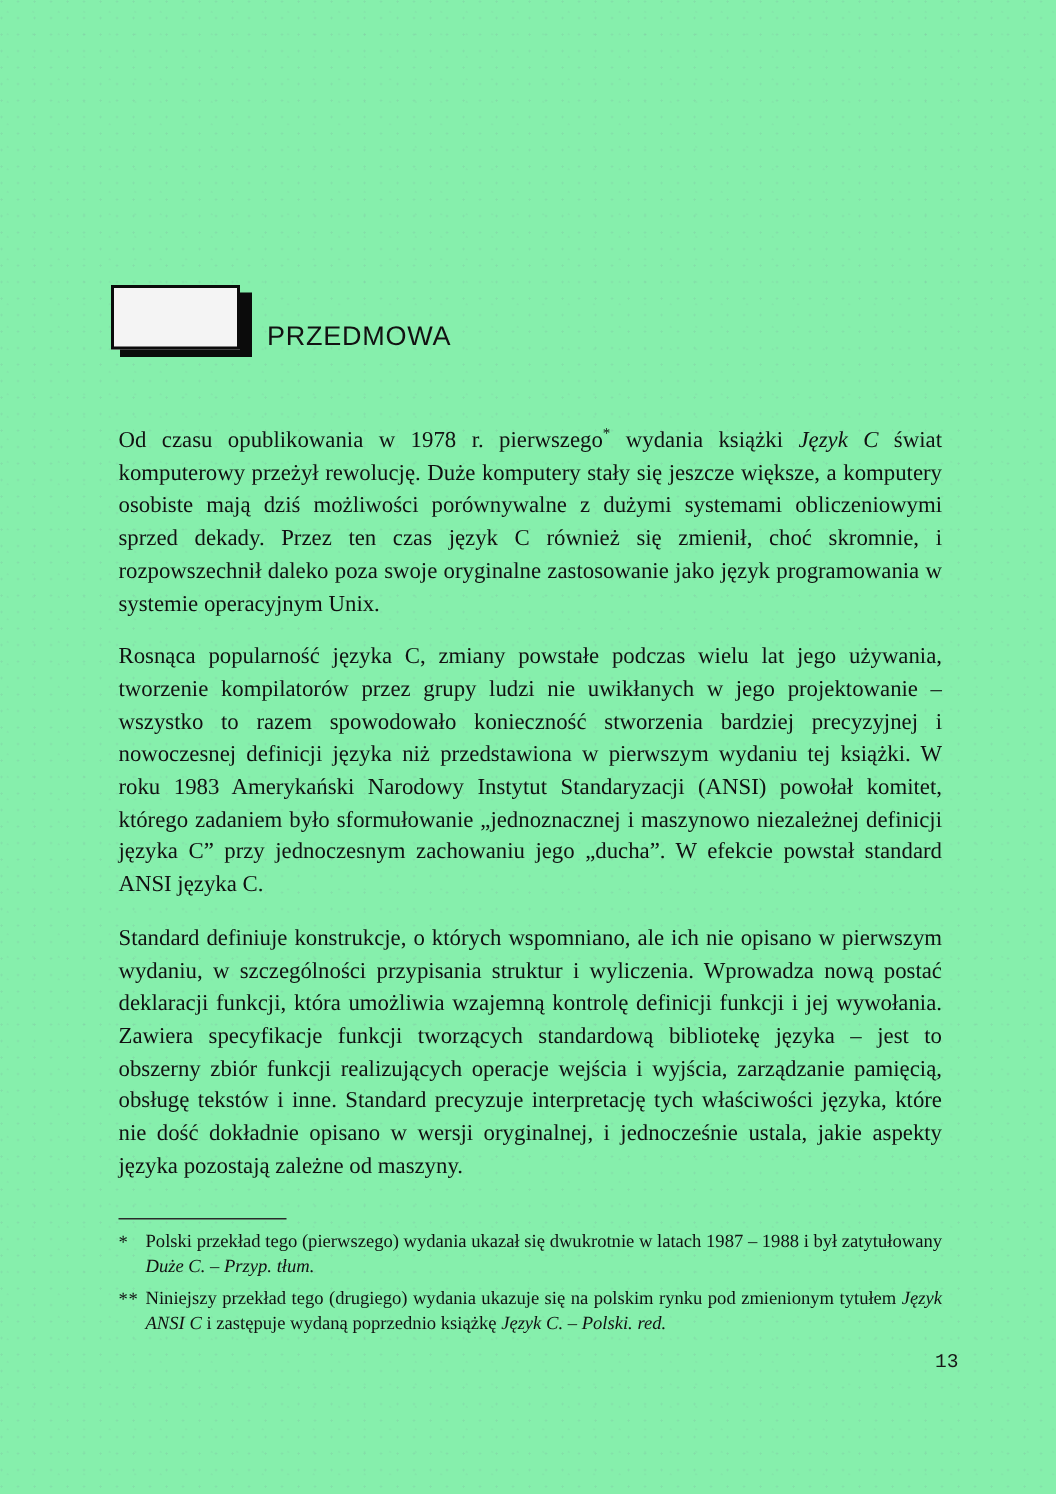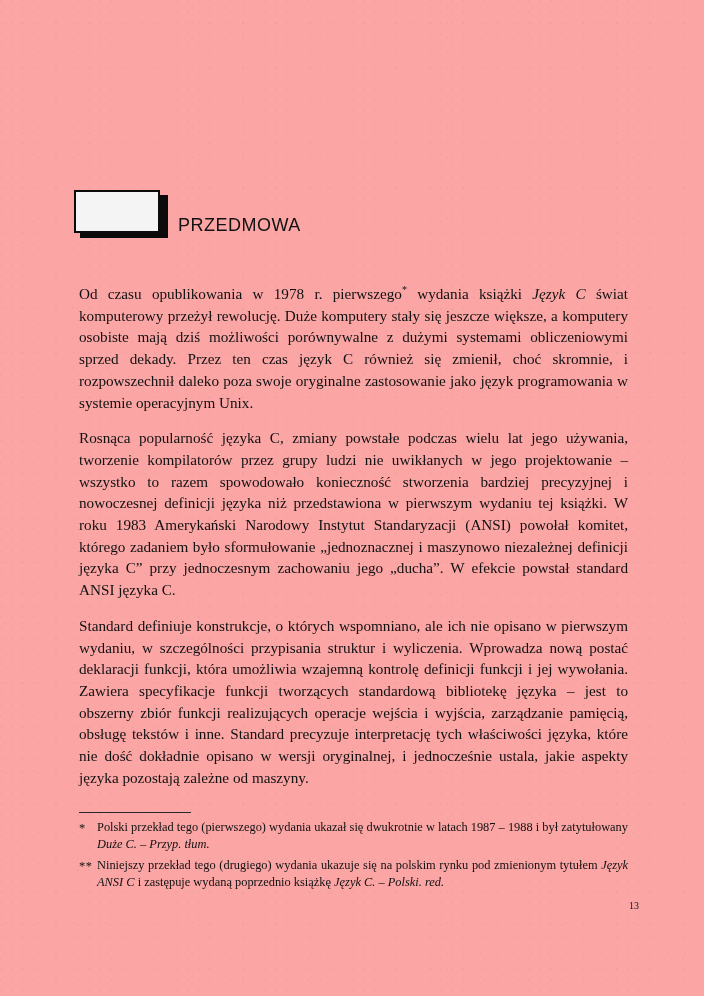--- a/index.html
+++ b/index.html
@@ -5,21 +5,21 @@
   html, body {
     margin: 0;
     padding: 0;
     background: #ffffff;
   }
 
   .page {
     position: relative;
     width: 704px;
     height: 996px;
-    background: #fca5a5;
+    background: #86efac;
     overflow: hidden;
     font-family: "Liberation Serif", "DejaVu Serif", serif;
     color: #111111;
   }
 
   
   .scan-noise {
     position: absolute;
     inset: 0;
     pointer-events: none;
@@ -133,22 +133,22 @@
     top: 1px;
     font-size: 12.4px;
     letter-spacing: 0.5px;
   }
 
   
   .page-number {
     position: absolute;
     right: 65px;
     top: 900px;
-    font-family: Liberation Serif, serif;
-    font-size: 10px;
+    font-family: Liberation Mono, monospace;
+    font-size: 13px;
     color: #161616;
   }
 </style>
 </head>
 <body>
 
 <div class="page">
 
   <div class="scan-noise"></div>
 

